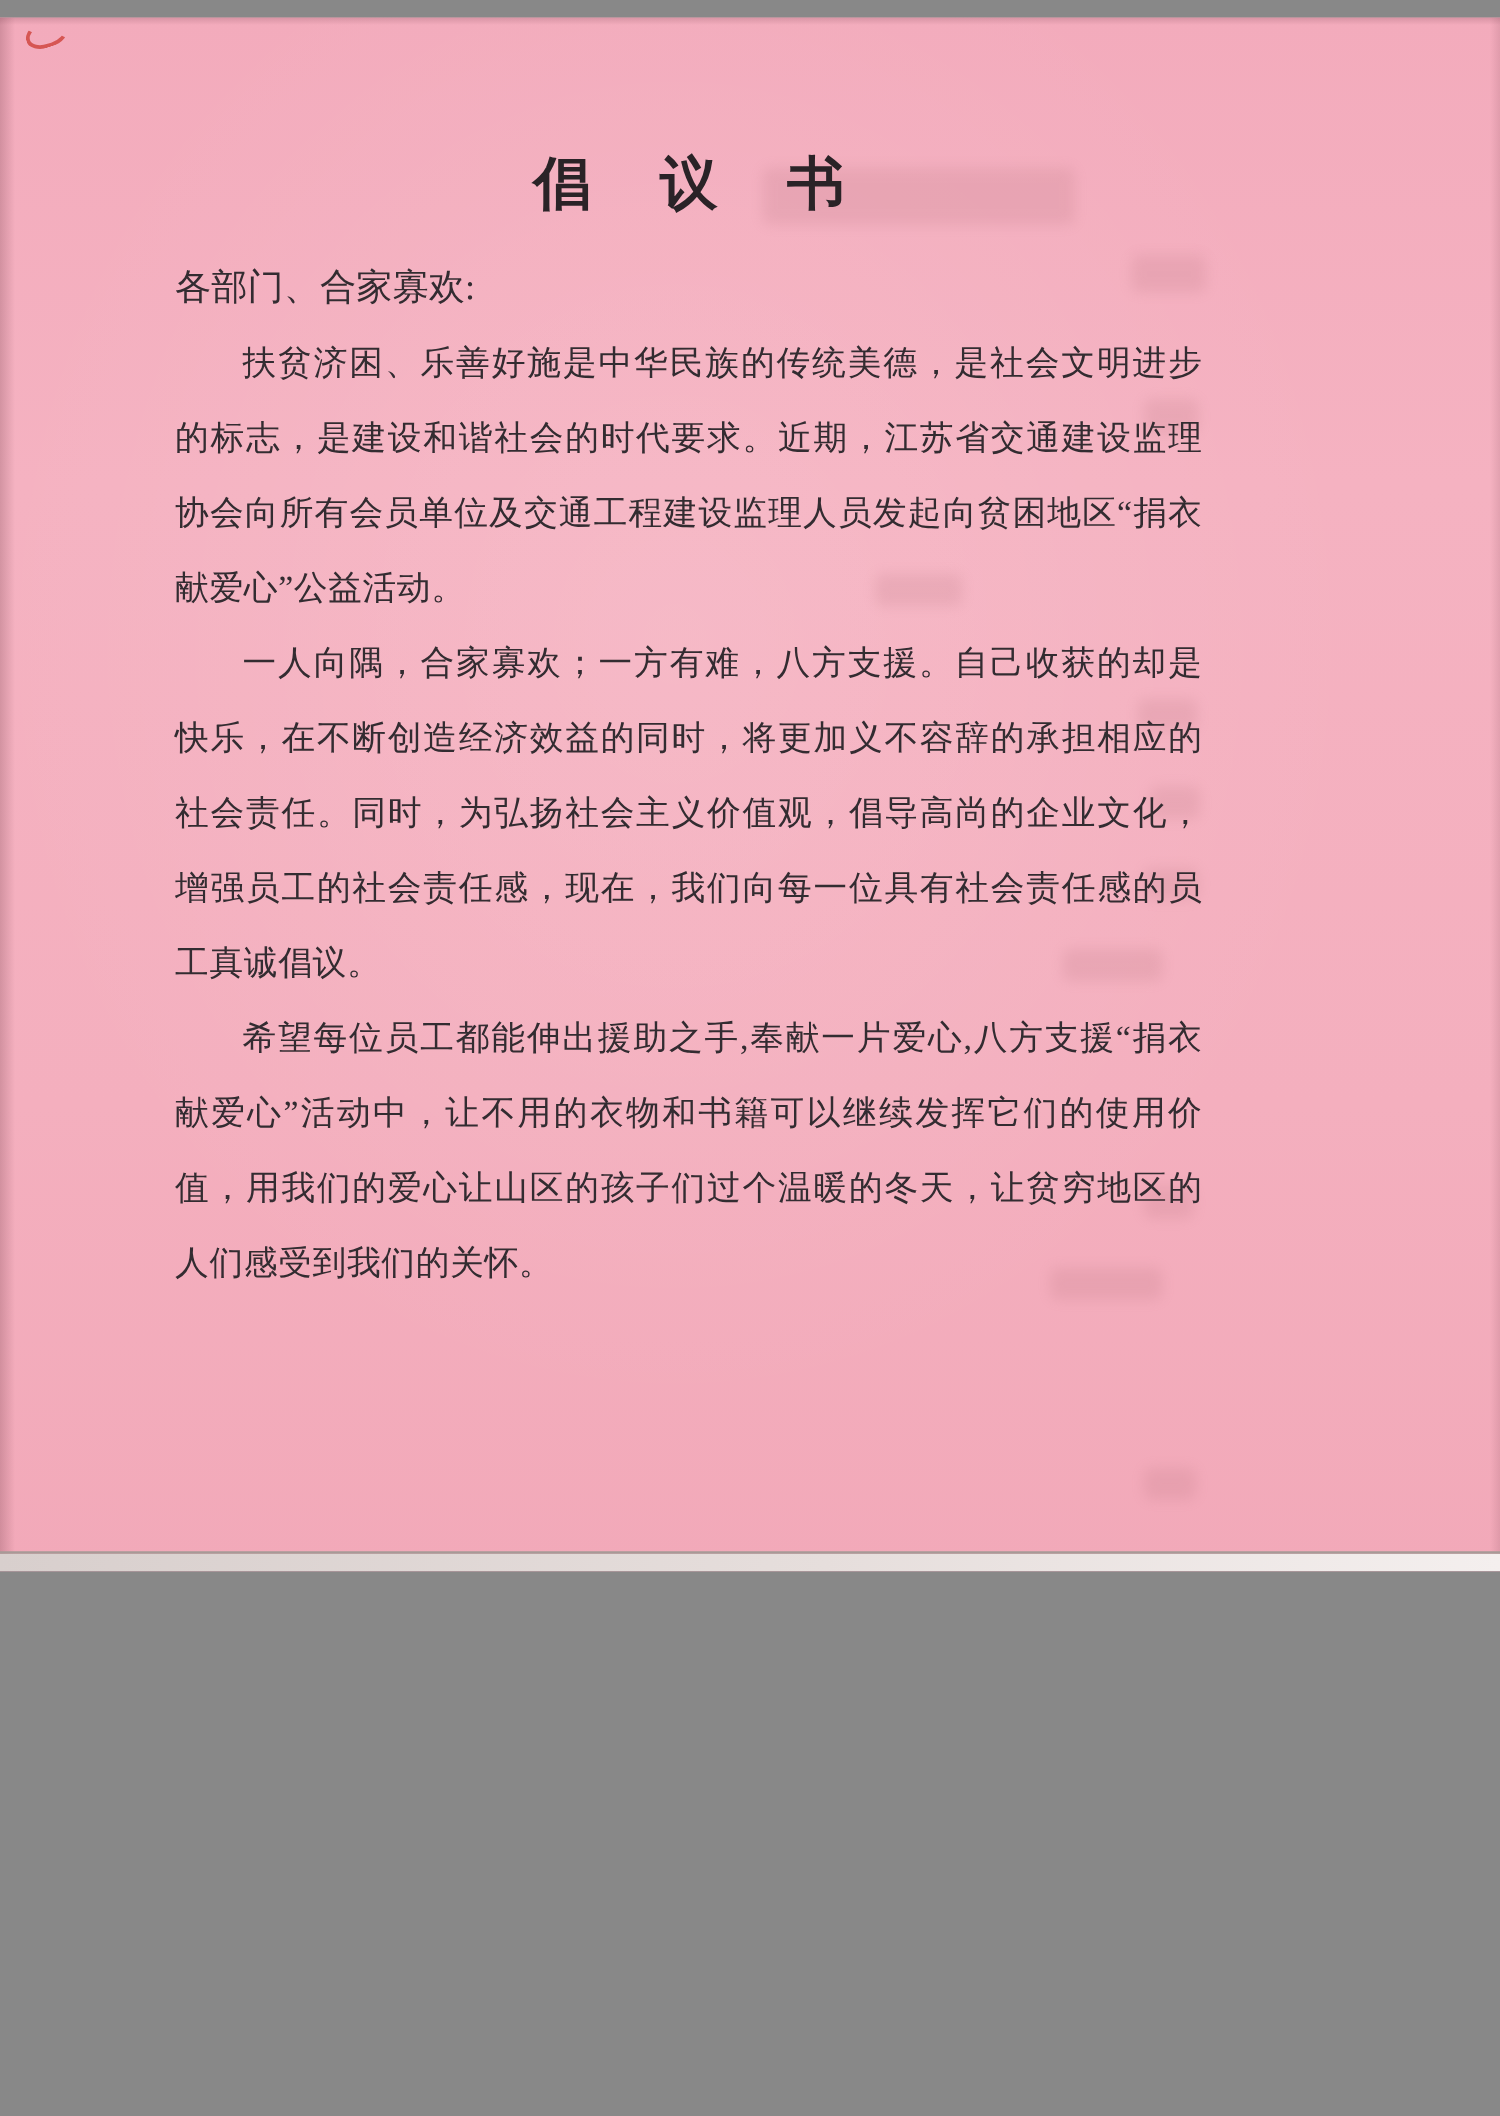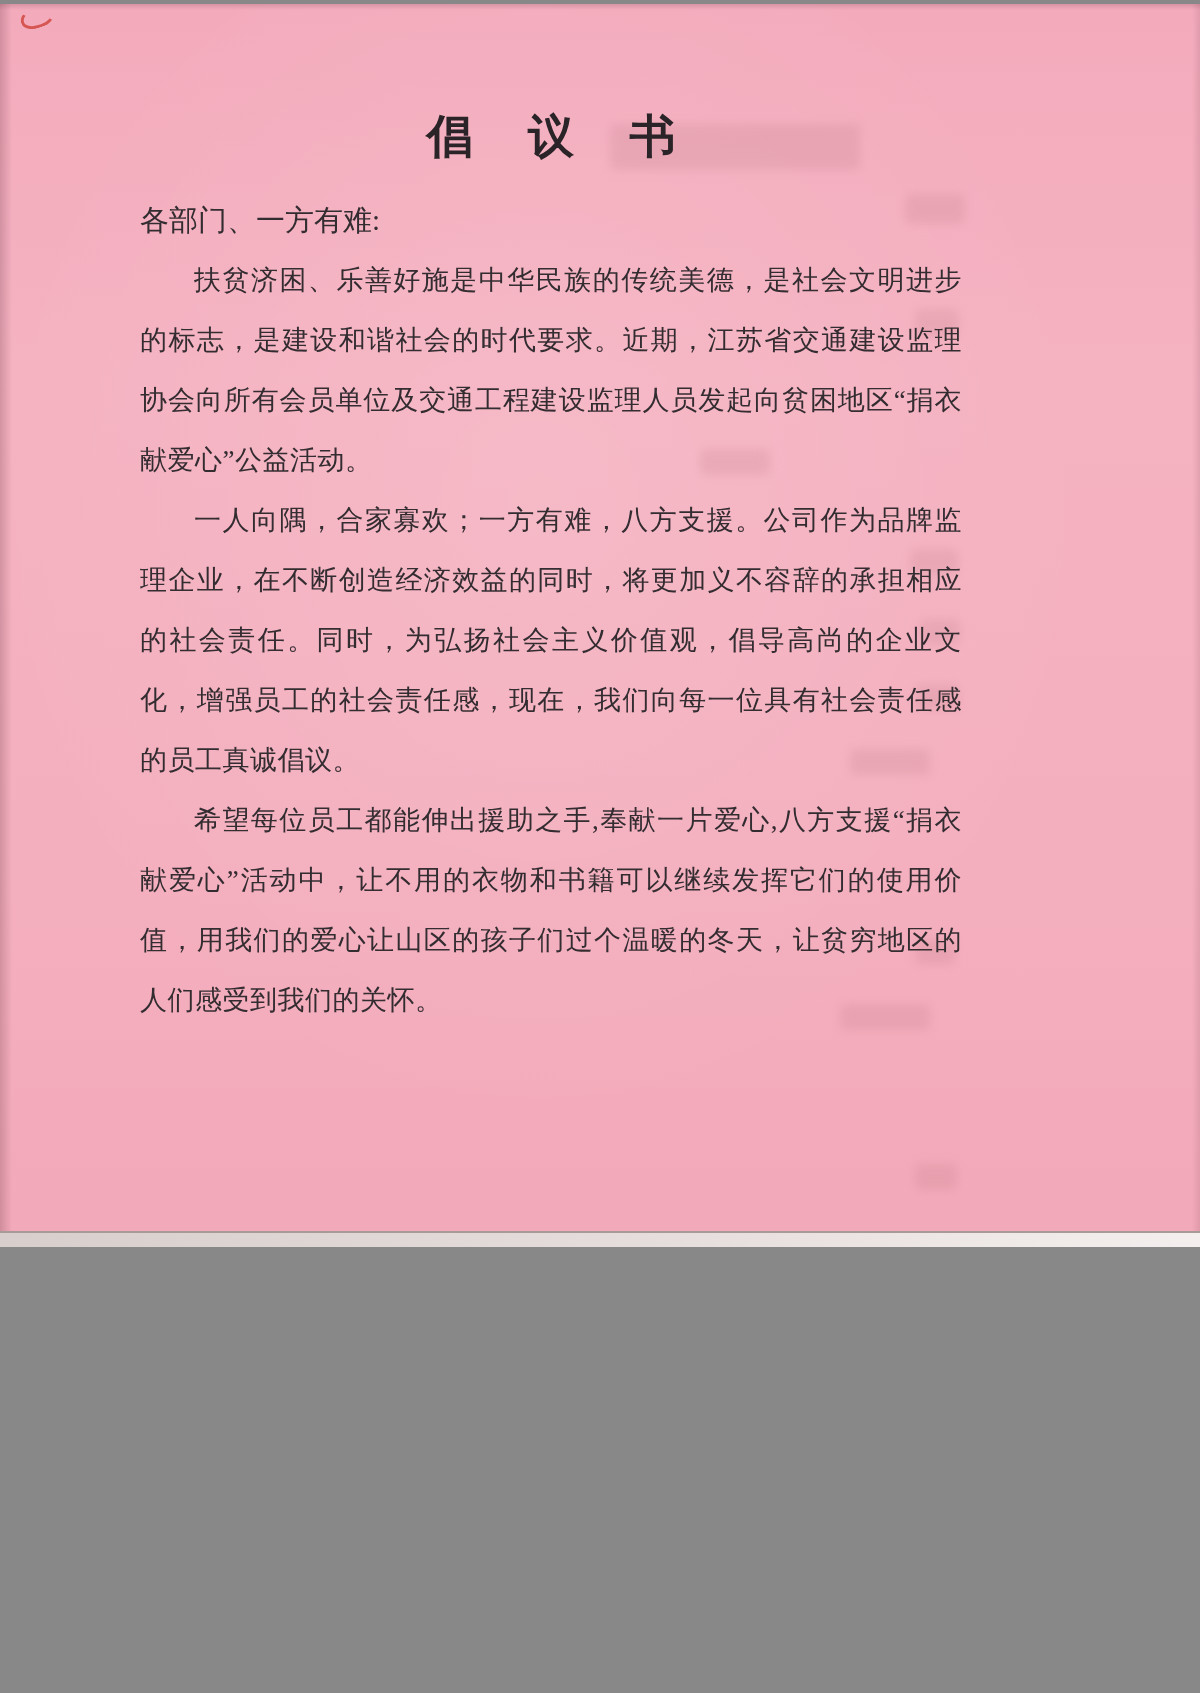--- a/index.html
+++ b/index.html
@@ -1,19 +1,19 @@
 <!DOCTYPE html>
 <html><head>
 <meta charset="utf-8">
 <style>
   html,body{margin:0;padding:0;background:#888;}
   .page{
     position:relative;
     width:1200px;height:1243px;
-    margin:4px auto;
+    margin:14px auto;
     background:
       radial-gradient(ellipse at 45% 40%, rgba(255,255,255,.10), rgba(0,0,0,0) 60%),
       linear-gradient(180deg,#f3abbc 0%, #f5b2c1 30%, #f4afbe 70%, #f2a9b9 100%);
     overflow:hidden;
     font-family:"Liberation Serif","DejaVu Serif",serif;
     color:#332c31;
   }
   
   .edge-left{position:absolute;left:0;top:0;width:12px;height:100%;
     background:linear-gradient(90deg,rgba(90,40,52,.22),rgba(90,40,52,0));}
@@ -65,23 +65,23 @@
   <div class="ghost" style="left:915px;top:680px;width:44px;height:26px;"></div>
   <div class="ghost" style="left:850px;top:745px;width:80px;height:26px;"></div>
   <div class="ghost" style="left:915px;top:935px;width:40px;height:26px;"></div>
   <div class="ghost" style="left:840px;top:1000px;width:90px;height:26px;"></div>
   <div class="ghost" style="left:915px;top:1160px;width:42px;height:26px;"></div>
   <div class="ghost" style="left:170px;top:1305px;width:130px;height:28px;"></div>
   <div class="ghost" style="left:250px;top:1385px;width:110px;height:26px;"></div>
 
   <div class="content">
     <h1 class="doc-title">倡 议 书</h1>
-    <p class="salutation">各部门、一方有难:</p>
+    <p class="salutation">各部门、合家寡欢:</p>
     <p class="body-par">扶贫济困、乐善好施是中华民族的传统美德，是社会文明进步的标志，是建设和谐社会的时代要求。近期，江苏省交通建设监理协会向所有会员单位及交通工程建设监理人员发起向贫困地区“捐衣献爱心”公益活动。</p>
-    <p class="body-par">一人向隅，合家寡欢；一方有难，八方支援。公司作为品牌监理企业，在不断创造经济效益的同时，将更加义不容辞的承担相应的社会责任。同时，为弘扬社会主义价值观，倡导高尚的企业文化，增强员工的社会责任感，现在，我们向每一位具有社会责任感的员工真诚倡议。</p>
+    <p class="body-par">一人向隅，合家寡欢；一方有难，八方支援。自己收获的却是快乐，在不断创造经济效益的同时，将更加义不容辞的承担相应的社会责任。同时，为弘扬社会主义价值观，倡导高尚的企业文化，增强员工的社会责任感，现在，我们向每一位具有社会责任感的员工真诚倡议。</p>
     <p class="body-par">希望每位员工都能伸出援助之手,奉献一片爱心,八方支援“捐衣献爱心”活动中，让不用的衣物和书籍可以继续发挥它们的使用价值，用我们的爱心让山区的孩子们过个温暖的冬天，让贫穷地区的人们感受到我们的关怀。</p>
   </div>
 
   <div class="signature">江苏科兴项目管理有限公司</div>
   <div class="date-line">2015 年 6 月 15 日</div>
 
   <div class="seal">
     <svg viewBox="0 0 260 260" xmlns="http://www.w3.org/2000/svg">
       <defs>
         <path id="arc-top" d="M 45.7 169.3 A 93 93 0 1 1 214.3 169.3" fill="none"></path>

